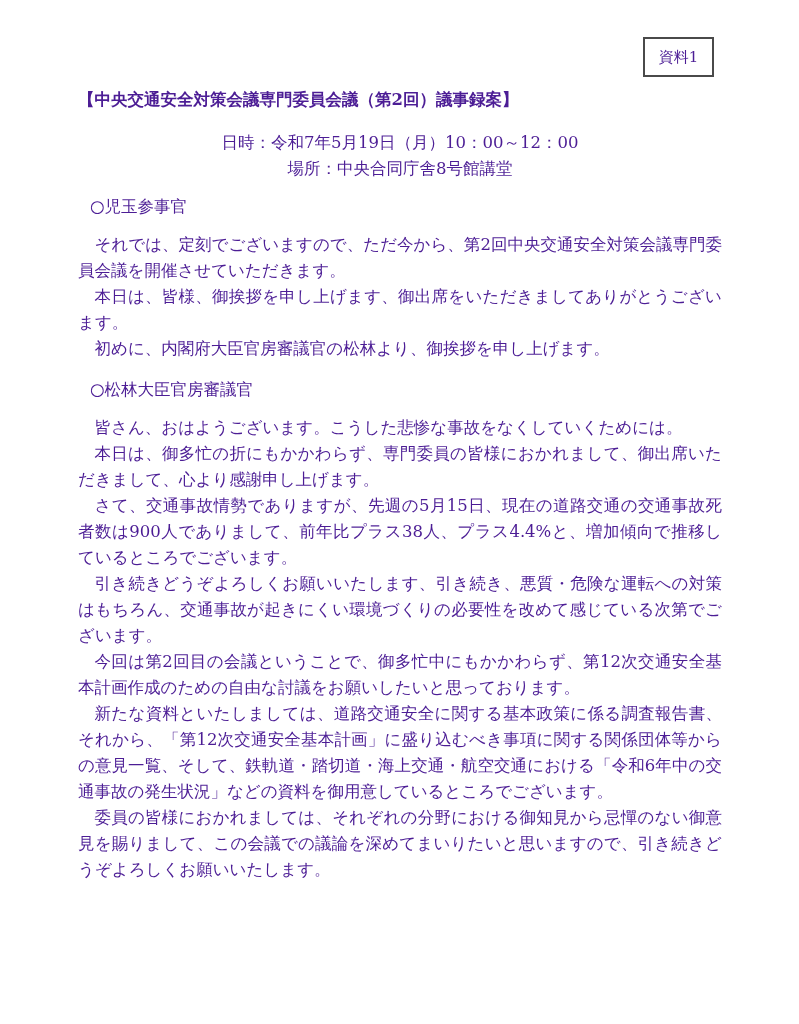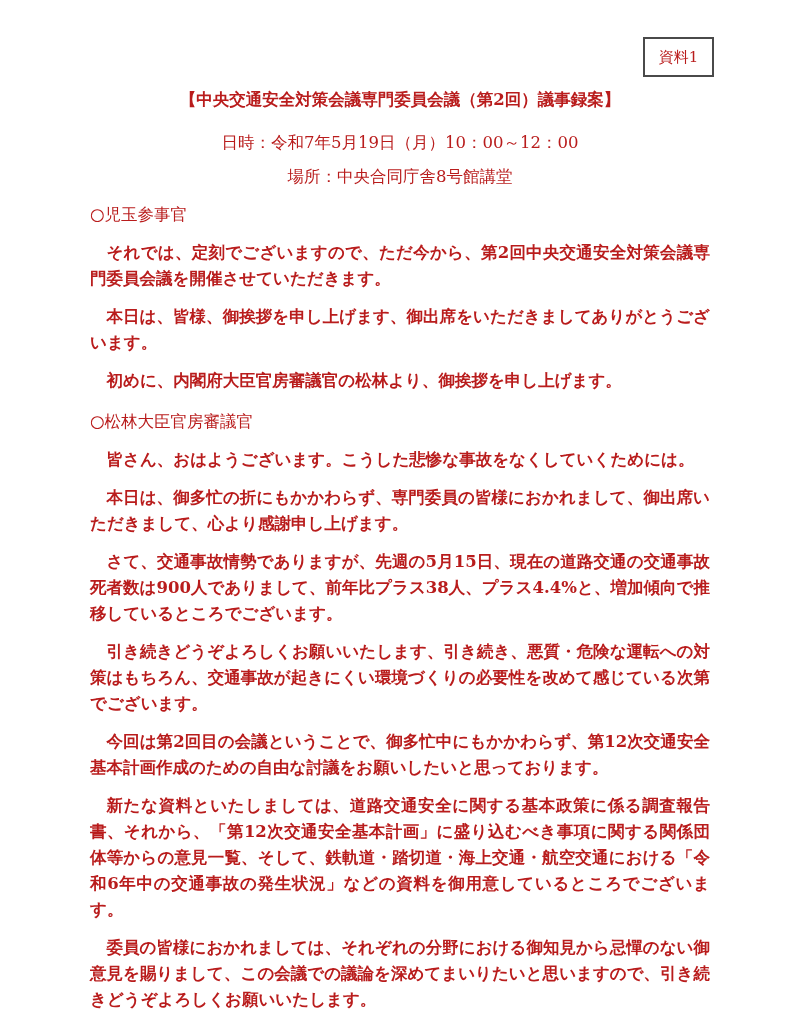--- a/index.html
+++ b/index.html
@@ -7,21 +7,21 @@
     padding: 0;
     background: #ffffff;
   }
   .page {
     position: relative;
     width: 799px;
     height: 1024px;
     box-sizing: border-box;
     padding: 37px 77px 0 78px;
     background: #ffffff;
-    color: #b91c1c;
+    color: #4c1d95;
     font-family: "DejaVu Serif", "Liberation Serif", serif;
     font-size: 16.5px;
     line-height: 26px;
     overflow: hidden;
   }
   .doc-label-box {
     position: absolute;
     top: 37px;
     left: 643px;
     width: 67px;
@@ -29,48 +29,47 @@
     border: 2px solid #4a4a4a;
     display: flex;
     align-items: center;
     justify-content: center;
     font-size: 15px;
     line-height: 1;
     background: #ffffff;
   }
   .title {
     margin: 50px 0 0 0;
-    text-align: center;
+    text-align: left;
     font-size: 16.5px;
     font-weight: bold;
     line-height: 26px;
   }
   .meta {
-    margin: 8px;
+    margin: 0;
     text-align: center;
   }
   .meta-first {
     margin-top: 17px;
   }
   .speech {
     margin-top: 10px;
   }
   .speech + .speech {
     margin-top: 15px;
   }
   .speaker {
     margin: 12px;
     line-height: 26px;
   }
   .para {
-    margin: 12px;
+    margin: 0;
     text-indent: 1em;
     text-align: justify;
     line-height: 26px;
-    font-weight: bold;
   }
 </style>
 </head>
 <body>
 
 <div class="page">
 
   <div class="doc-label-box">
     <span>資料1</span>
   </div>

